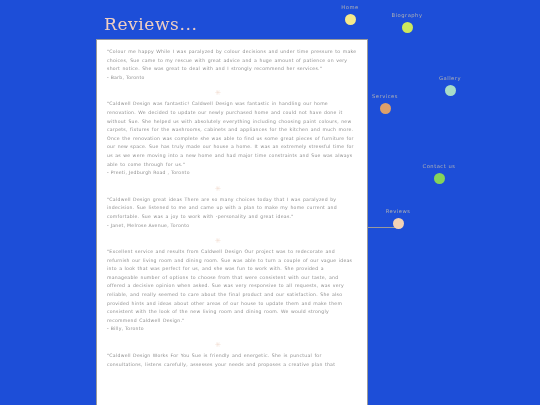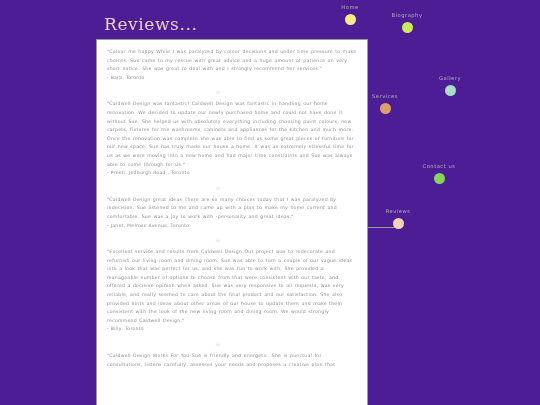--- a/index.html
+++ b/index.html
@@ -5,21 +5,21 @@
   * { margin:0; padding:0; box-sizing:border-box; }
   html, body {
     width:540px; height:405px;
     background:#ffffff;
     font-family:"Liberation Sans", sans-serif;
     overflow:hidden;
   }
   #page {
     position:relative;
     width:540px; height:405px;
-    background:#4c1d95;
+    background:#1d4ed8;
   }
 
   
   #page-title {
     position:absolute;
     left:104px; top:14px;
     font-family:"DejaVu Serif", serif;
     font-size:17px;
     font-weight:400;
     letter-spacing:0.6px;

